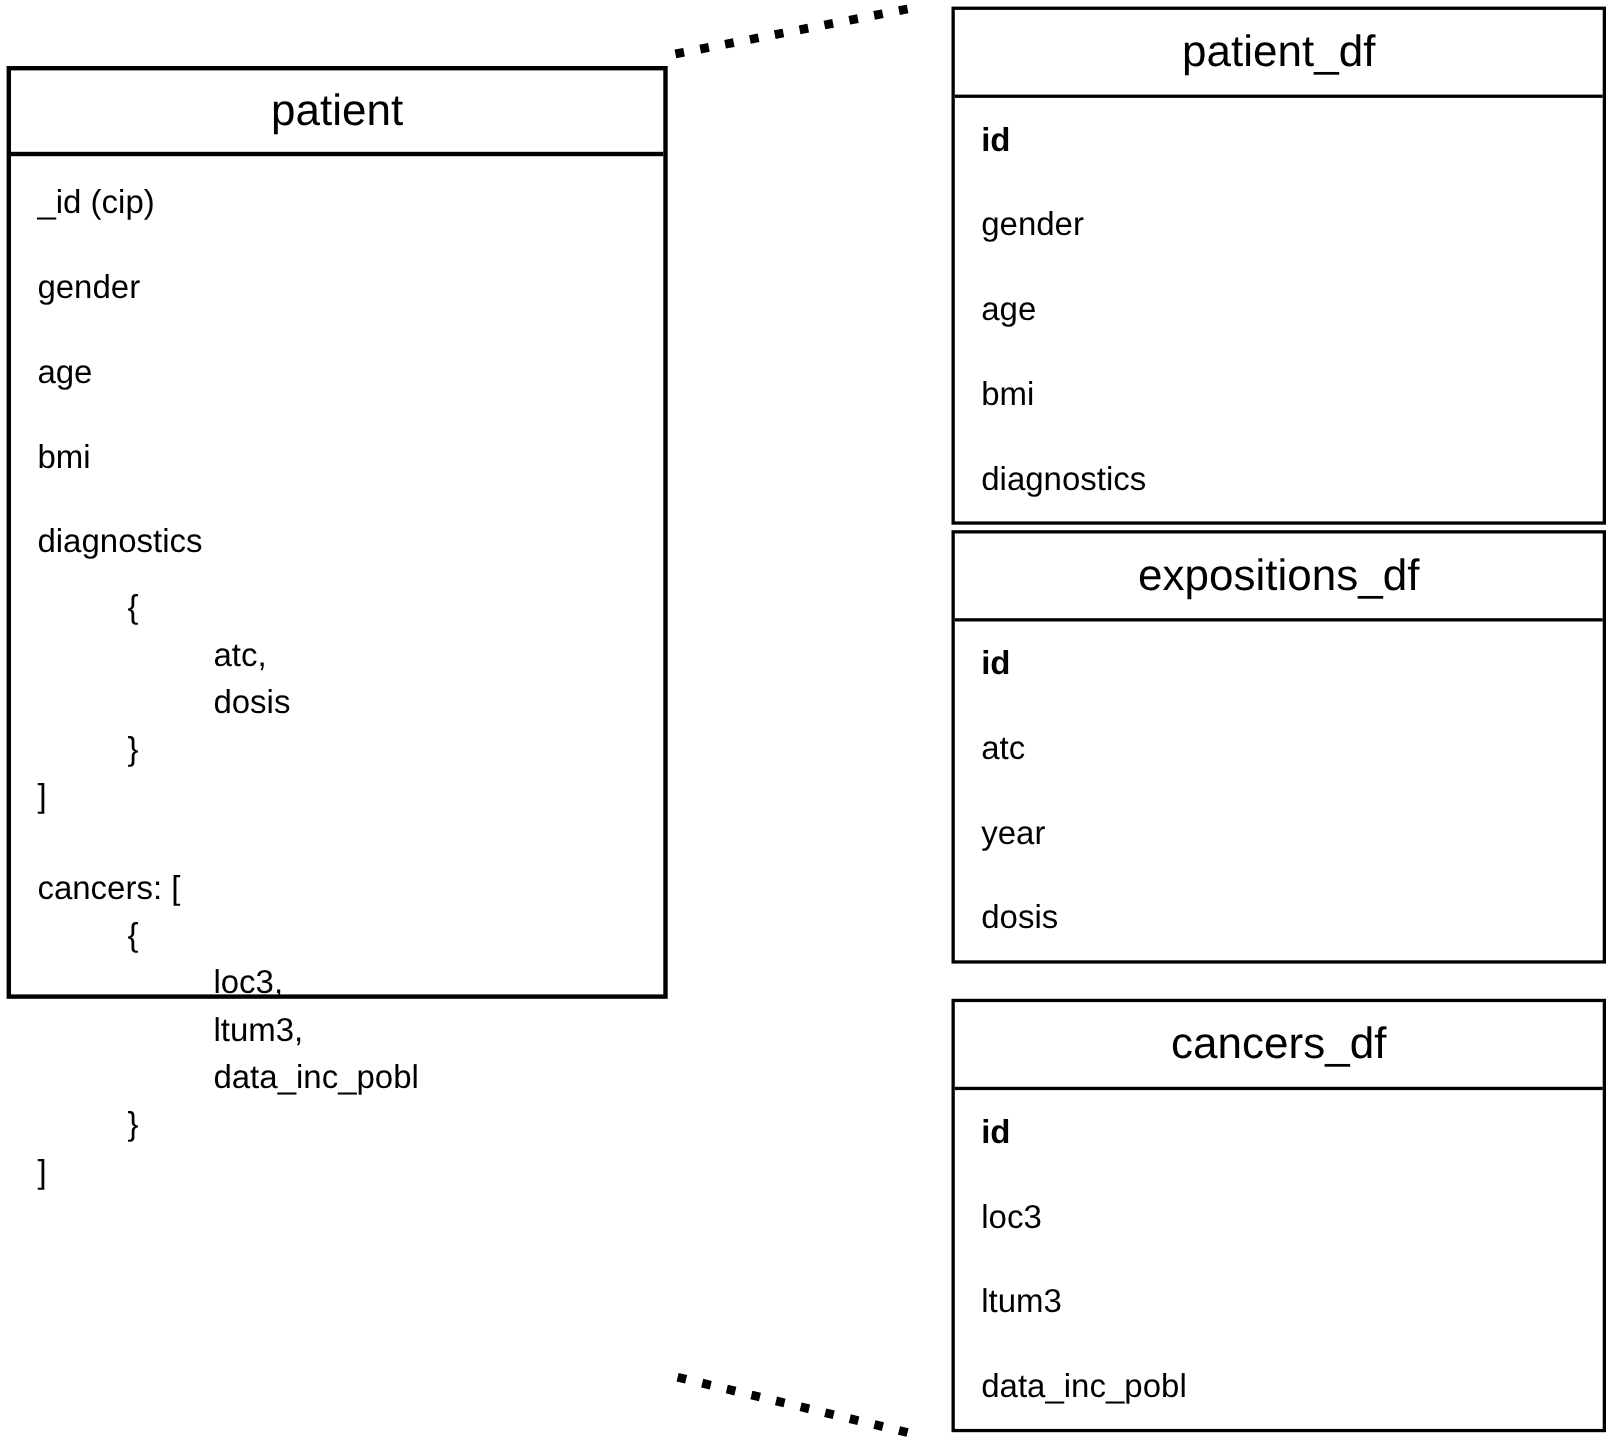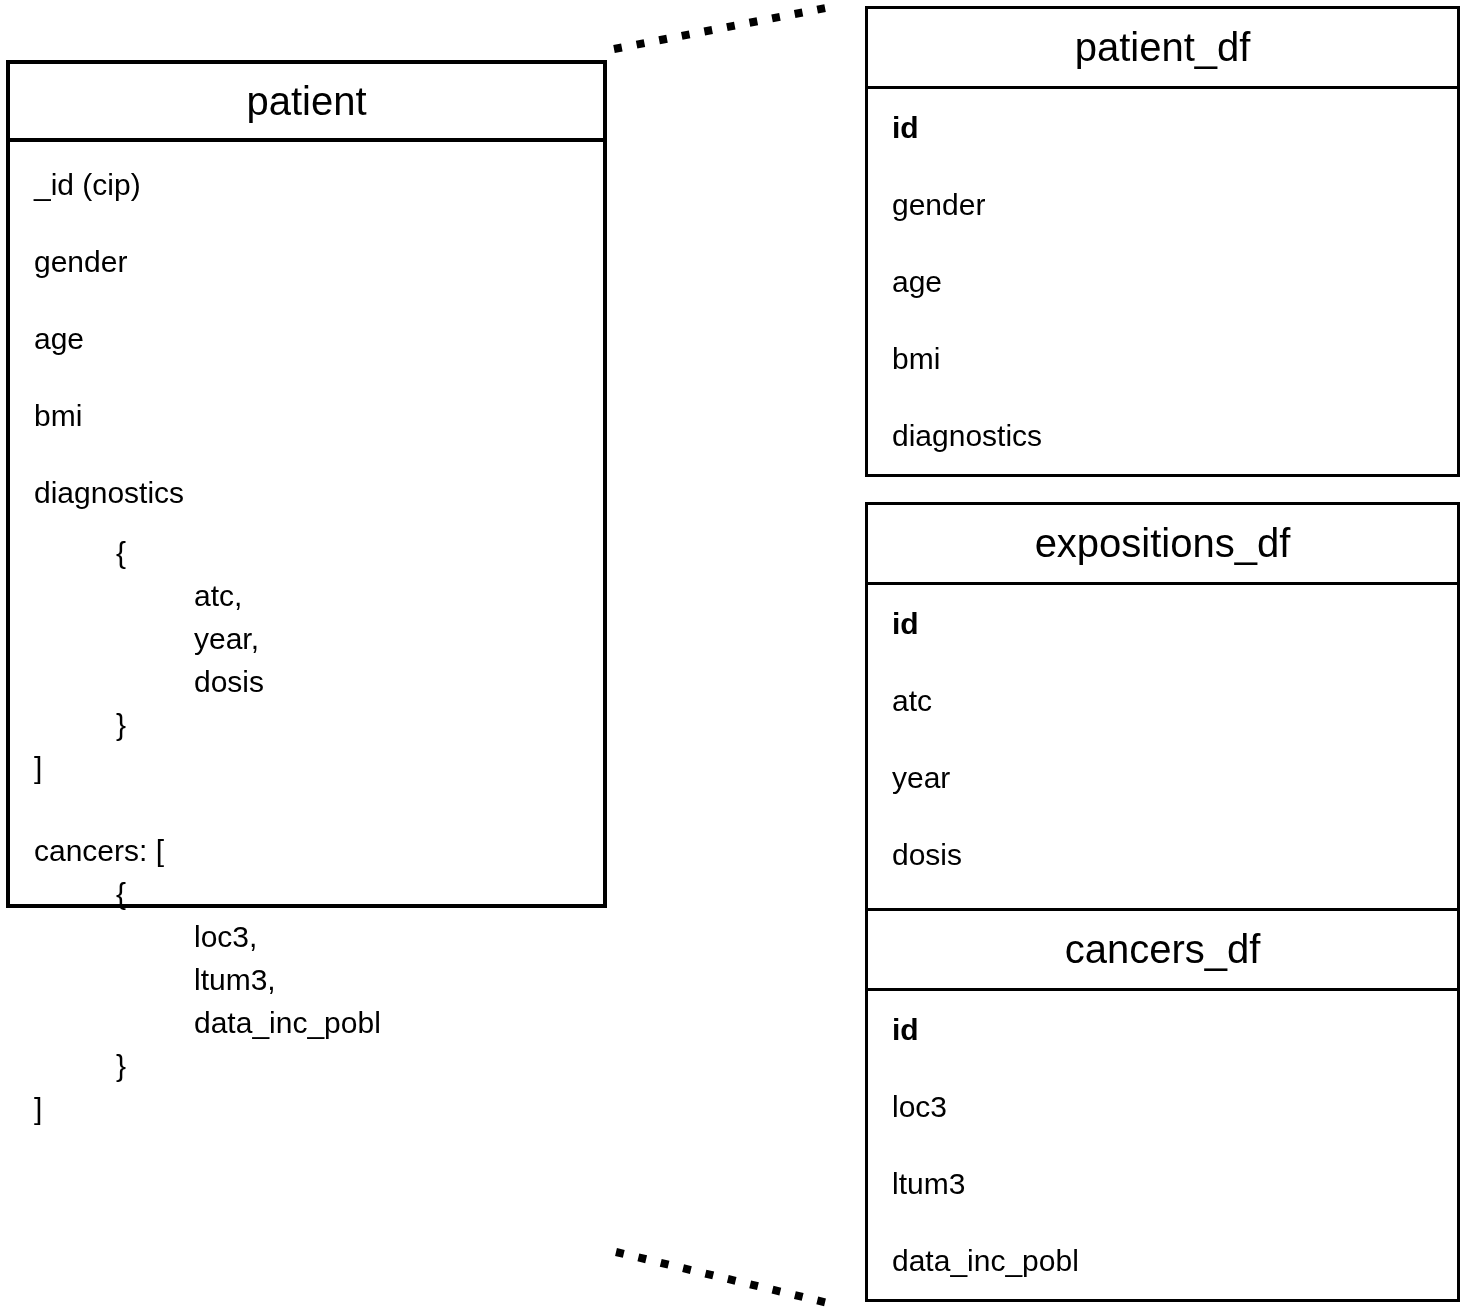--- a/index.html
+++ b/index.html
@@ -50,21 +50,21 @@
   .i1 { padding-left: 82px; }
   .i2 { padding-left: 160px; }
   .spacer { height: 40px; }
   
   .df-box {
     left: 865px;
     width: 595px;
   }
   .df-box .title { height: 77px; }
   .df-patient     { top: 6px;   height: 471px; }
-  .df-expositions { top: 502px; height: 508px; }
+  .df-expositions { top: 482px; height: 394px; }
   .df-cancers     { top: 908px; height: 394px; }
   .df-body {
     padding: 0 0 0 24px;
     font-size: 30px;
   }
   .df-row { height: 77px; line-height: 77px; }
   .df-row.key { font-weight: bold; }
   
   .connector-layer {
     position: absolute;
@@ -83,21 +83,20 @@
   <div class="box patient-box">
     <div class="title">patient</div>
     <div class="patient-body">
       <div class="frow">_id (cip)</div>
       <div class="frow">gender</div>
       <div class="frow">age</div>
       <div class="frow">bmi</div>
       <div class="frow">diagnostics</div>
       <div class="crow i1">{</div>
       <div class="crow i2">atc,</div>
-      <div class="crow i2">year,</div>
       <div class="crow i2">dosis</div>
       <div class="crow i1">}</div>
       <div class="crow">]</div>
       <div class="spacer"></div>
       <div class="crow">cancers: [</div>
       <div class="crow i1">{</div>
       <div class="crow i2">loc3,</div>
       <div class="crow i2">ltum3,</div>
       <div class="crow i2">data_inc_pobl</div>
       <div class="crow i1">}</div>

